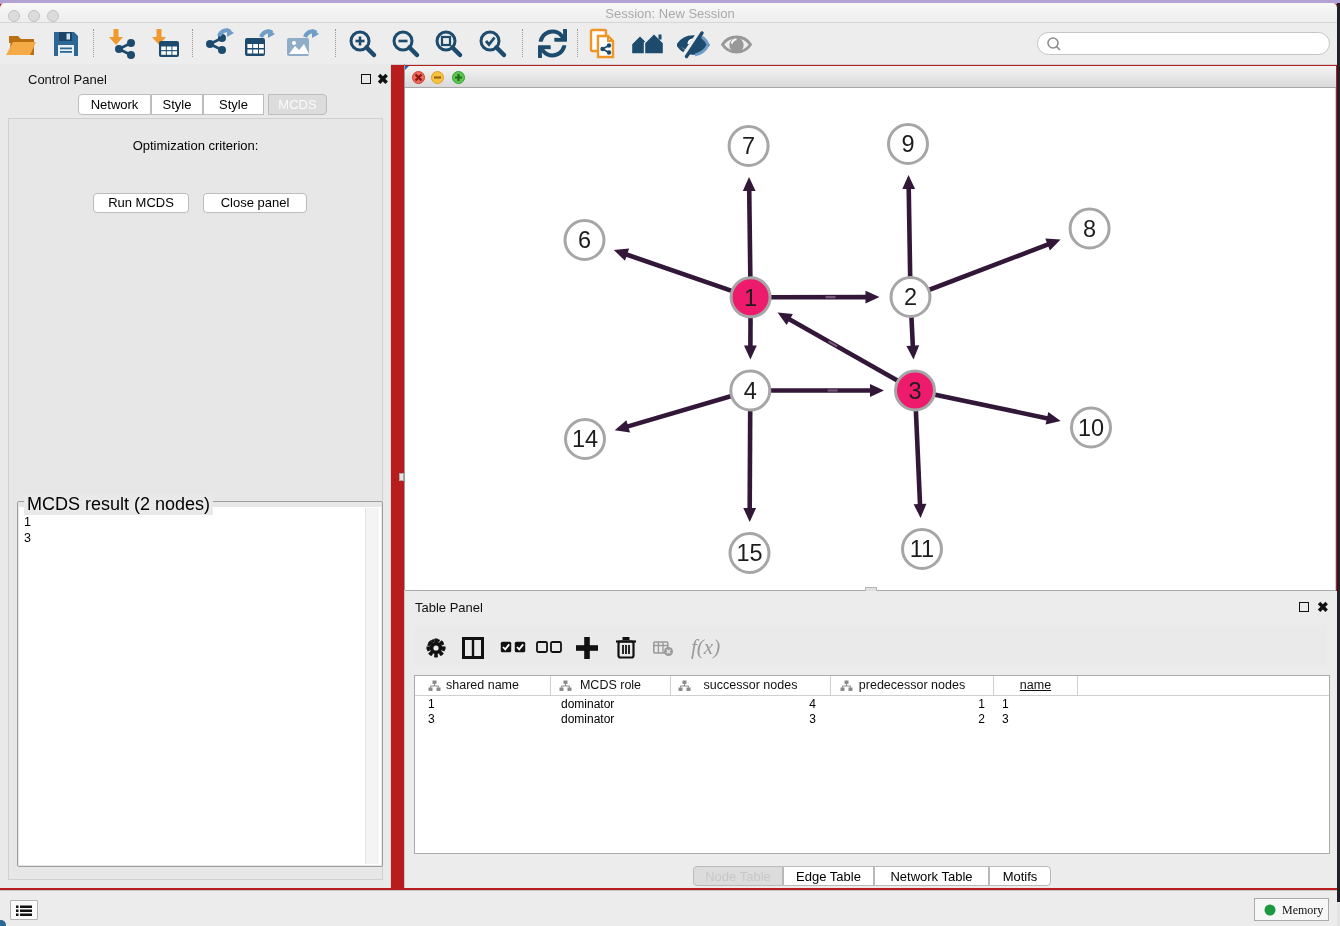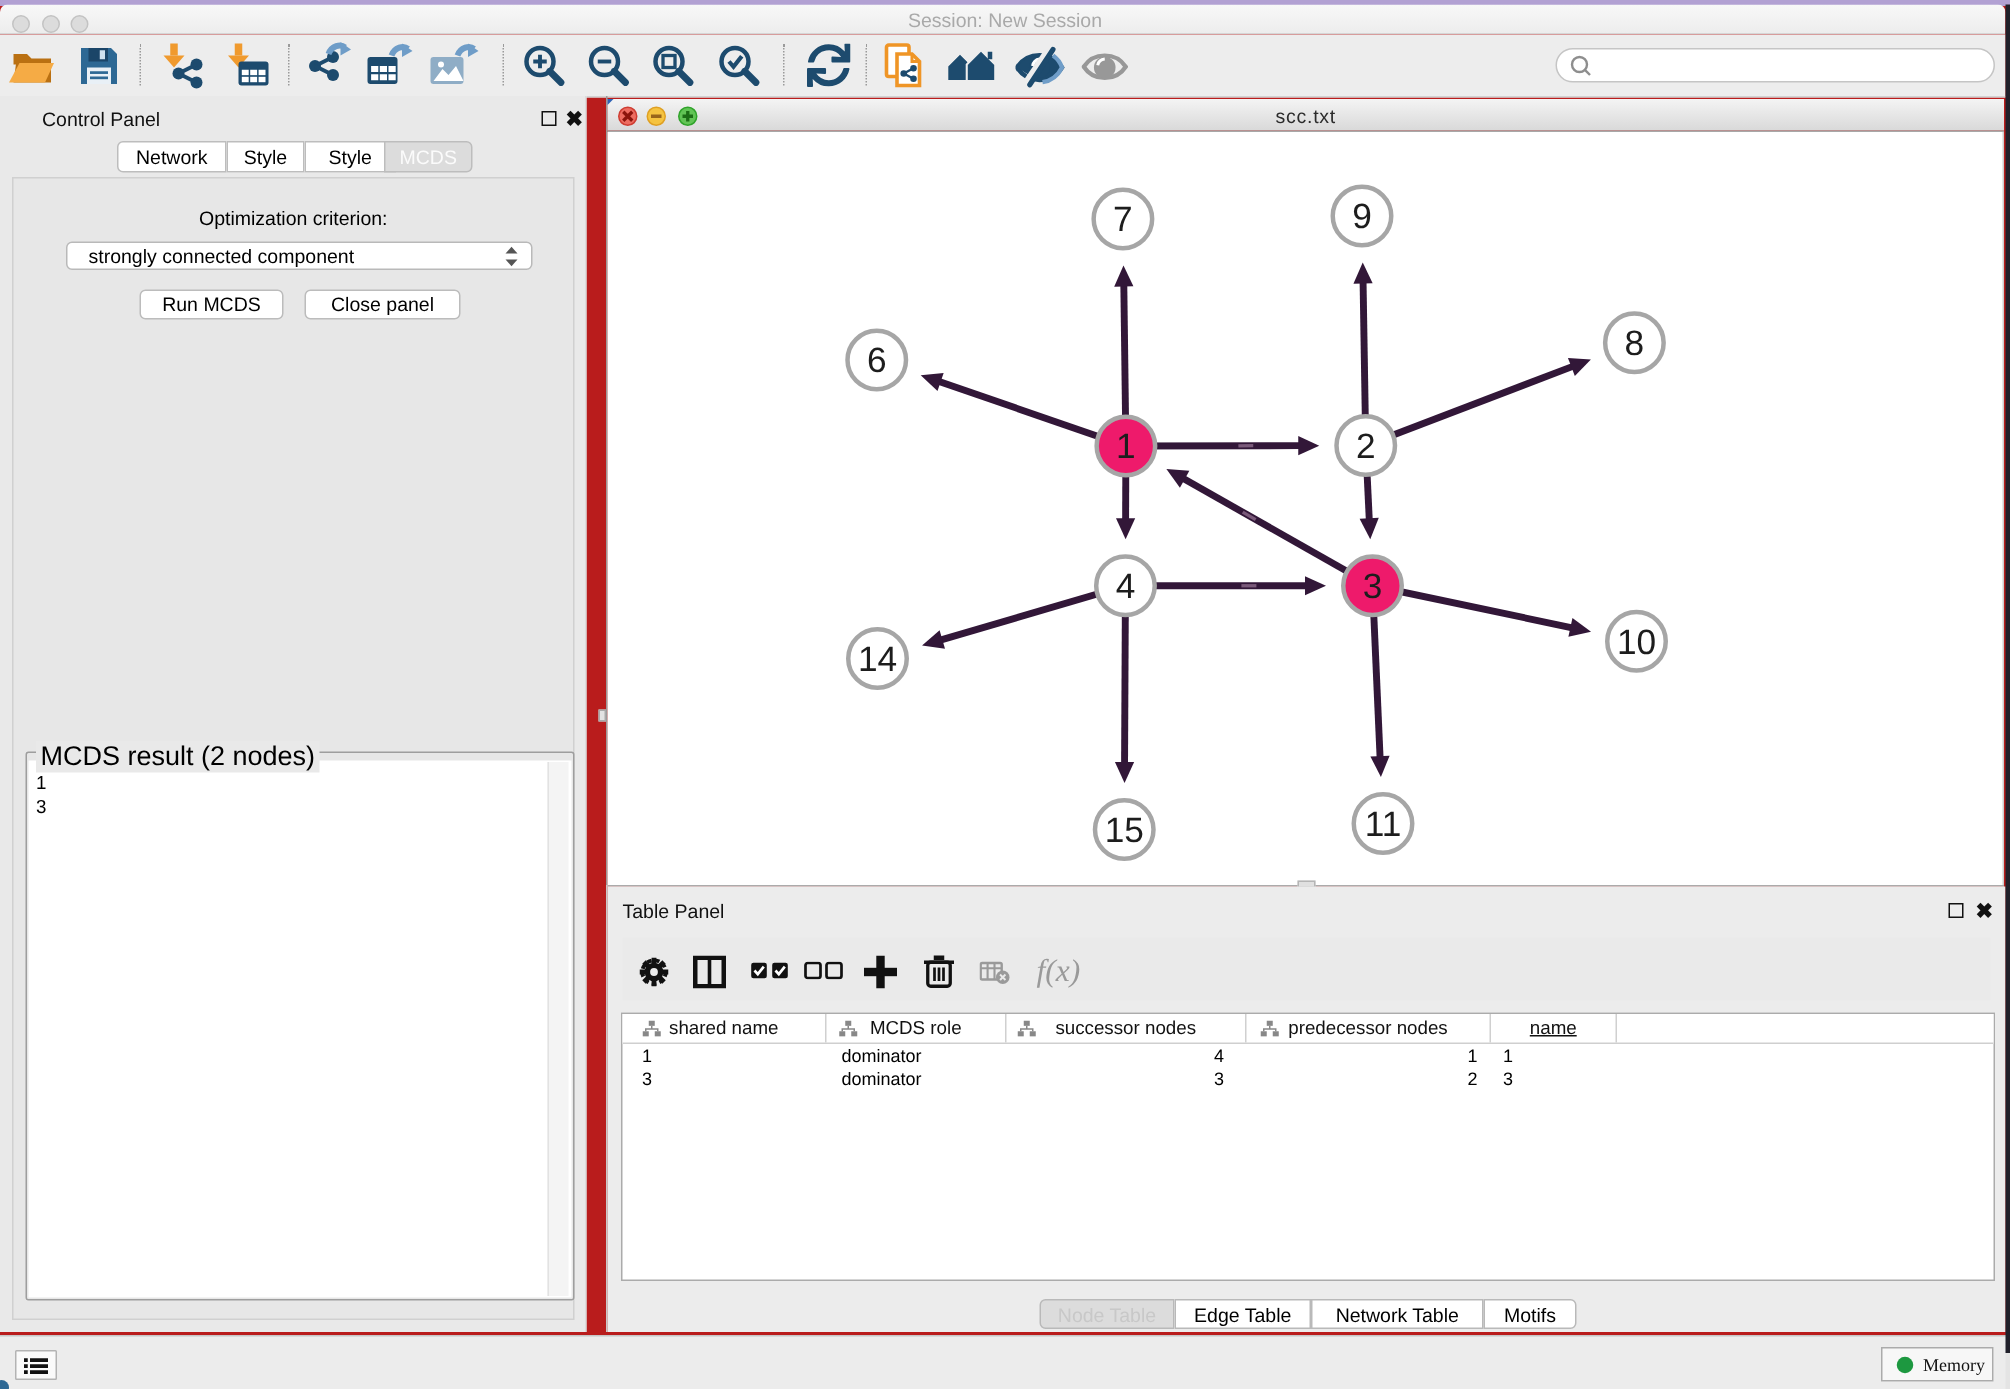--- a/index.html
+++ b/index.html
@@ -195,29 +195,23 @@
       </svg>
     </div>
   </div>
   <div class="abs" id="cpanel">
     <div id="cptitle">Control Panel</div>
     <div class="winbtn-sq" style="left:361px;top:10px;"></div>
     <div class="winbtn-x" style="left:377px;top:10px;">✖</div>
     <div class="cptab" style="left:78px;width:73px;border-radius:4px 0 0 4px;">Network</div>
     <div class="cptab" style="left:151px;width:52px;">Style</div>
     <div class="cptab" style="left:203px;width:61px;">Style</div>
-    <div class="cptab" style="left:256px;width:59px;border-radius:0 4px 4px 0;background:#dcdcdc;color:#fbfbfb;">MCDS</div>
+    <div class="cptab" style="left:268px;width:59px;border-radius:0 4px 4px 0;background:#dcdcdc;color:#fbfbfb;">MCDS</div>
     <div id="cpcontent"></div>
     <div id="optlabel">Optimization criterion:</div>
-    <div id="combo">strongly connected component
-      <svg width="12" height="16" style="position:absolute;right:7px;top:1px;">
-        <path d="M2 6 L6 1.5 L10 6 Z" fill="#555"></path>
-        <path d="M2 10 L6 14.5 L10 10 Z" fill="#555"></path>
-      </svg>
-    </div>
     <div class="btn" style="left:93px;width:96px;">Run MCDS</div>
     <div class="btn" style="left:203px;width:104px;">Close panel</div>
     <div id="groupbox">
       <div id="groupwhite">
         <div style="position:absolute;left:5px;top:7px;font-size:12.5px;color:#000;line-height:16px;">1<br>3</div>
         <div id="scrolltrack"></div>
       </div>
       <div id="grouplabel">MCDS result (2 nodes)</div>
     </div>
   </div>
@@ -231,21 +225,20 @@
       <div class="tl" style="left:47px;background:#61c455;border:1px solid #2fa32a;"></div>
       <svg width="13" height="13" style="position:absolute;left:7px;top:5px;">
         <path d="M3.5 3.5 L9.5 9.5 M9.5 3.5 L3.5 9.5" stroke="#8c150c" stroke-width="2.2"></path>
       </svg>
       <svg width="13" height="13" style="position:absolute;left:26px;top:5px;">
         <line x1="3" y1="6.5" x2="10" y2="6.5" stroke="#99651a" stroke-width="2.2"></line>
       </svg>
       <svg width="13" height="13" style="position:absolute;left:47px;top:5px;">
         <path d="M6.5 3 L6.5 10 M3 6.5 L10 6.5" stroke="#1c6e16" stroke-width="2.2"></path>
       </svg>
-      <div id="netname">scc.txt</div>
     </div>
     <div id="bluecorner"></div>
     <div id="netcanvas">
       <svg id="graph" width="931" height="503" viewBox="0 0 931 503" style="position:absolute;left:0;top:0;">
       <line x1="345.6" y1="209.3" x2="344.2" y2="101.0" stroke="#321738" stroke-width="4.6"></line>
       <polygon points="344.0,89.0 350.6,102.9 337.8,103.1" fill="#321738"></polygon>
       <line x1="345.6" y1="209.3" x2="220.1" y2="166.0" stroke="#321738" stroke-width="4.6"></line>
       <polygon points="208.8,162.1 224.1,160.6 220.0,172.7" fill="#321738"></polygon>
       <line x1="345.6" y1="209.3" x2="462.5" y2="209.1" stroke="#321738" stroke-width="4.6"></line>
       <polygon points="474.5,209.1 460.5,215.5 460.5,202.7" fill="#321738"></polygon>

